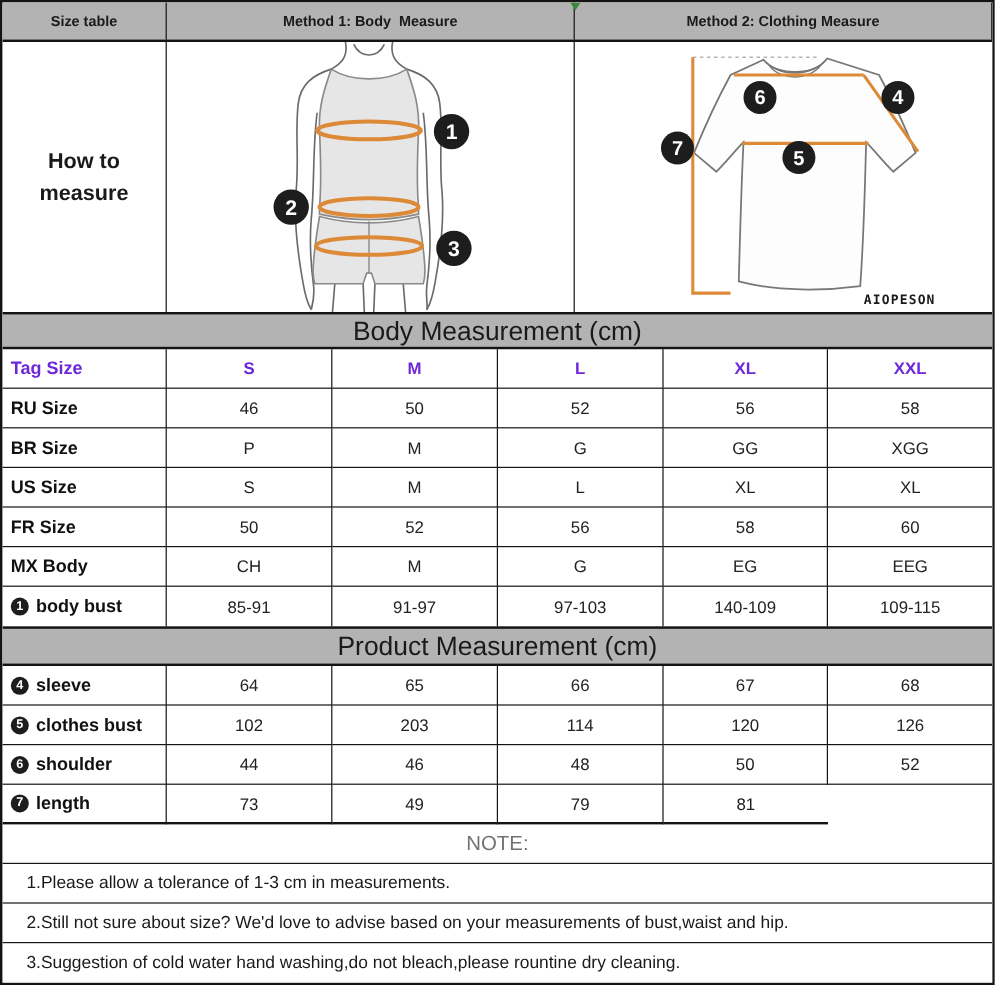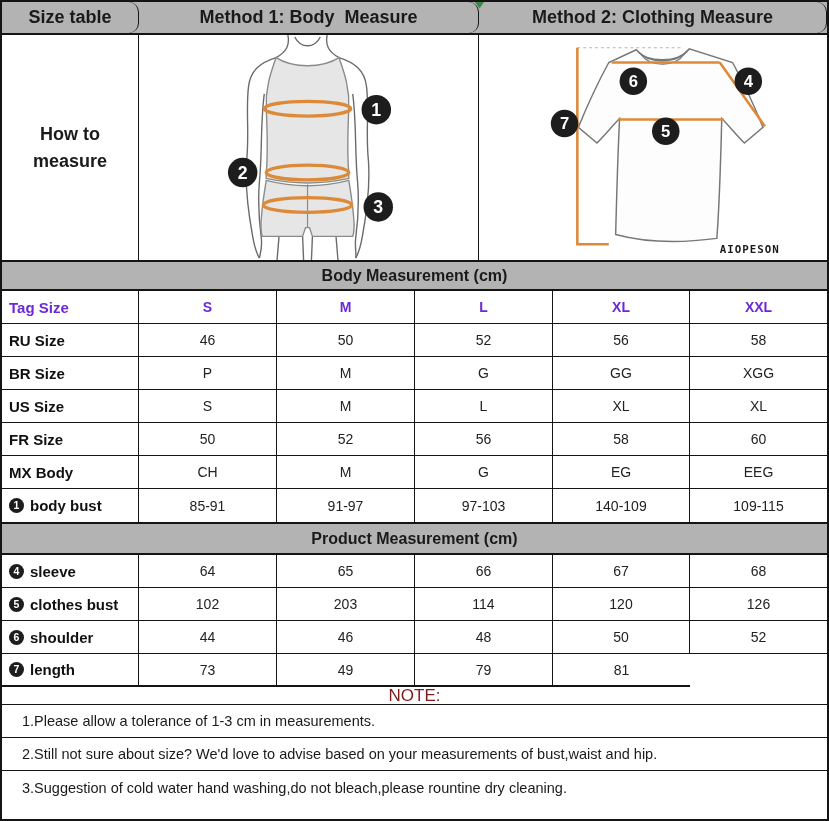--- a/index.html
+++ b/index.html
@@ -12,41 +12,40 @@
     position:relative; overflow:hidden;
   }
   
   .top-header {
     display:grid; grid-template-columns:137px 340px 348px;
     height:33px; background:#b3b3b3;
     border-bottom:2px solid #141414; position:relative;
   }
   .top-header .th {
     display:flex; align-items:center; justify-content:center;
-    font-weight:bold; font-size:18px; border-right:1px solid #141414;
+    font-weight:bold; font-size:12px; border-right:1px solid #141414;
     white-space:pre;
-    border-radius:10px;
   }
   .top-header .th:last-child { border-right:none; }
   .corner-mark { position:absolute; left:473px; top:0; }
   
   .illu-row { display:grid; grid-template-columns:137px 340px 348px; height:225px; }
   .illu-row .cell { border-right:1px solid #141414; position:relative; overflow:hidden; }
   .illu-row .cell:last-child { border-right:none; }
   .howto {
     display:flex; align-items:center; justify-content:center; text-align:center;
     font-weight:bold; font-size:18px; line-height:1.5; padding:0 20px;
   }
   svg { display:block; }
   
   .sec {
     height:31px; background:#b3b3b3;
     border-top:2px solid #141414; border-bottom:2px solid #141414;
     display:flex; align-items:center; justify-content:center;
-    font-weight:bold; font-size:16px;
+    font-weight:normal; font-size:22px;
   }
   .sec.prod { height:33px; }
   
   .grid-row { display:grid; grid-template-columns:137px 138px 138px 138px 137px 137px; height:33px; }
   .td {
     border-right:1px solid #141414; border-bottom:1px solid #141414;
     display:flex; align-items:center; justify-content:center;
     font-size:14px; color:#222;
   }
   .td:last-child { border-right:none; }
@@ -54,22 +53,22 @@
   .grid-row.nobb .td { border-bottom:none; }
   .grid-row.heavy .td { border-bottom:2px solid #141414; }
   .red .td { color:#6d28d9; font-weight:bold; }
   .mkc {
     width:15px; height:15px; min-width:15px; border-radius:50%;
     background:#1d1d1d; color:#fff; font-size:10.5px; font-weight:bold;
     display:inline-flex; align-items:center; justify-content:center; line-height:1;
   }
   
   .note-title {
-    height:18px; display:flex; align-items:center; justify-content:center;
-    color:#7f1d1d; font-size:17px; border-bottom:1px solid #141414;text-align:center;
+    height:33px; display:flex; align-items:center; justify-content:center;
+    color:#737373; font-size:17px; border-bottom:1px solid #141414;text-align:center;
   }
   .note-row {
     height:33px; display:flex; align-items:center;
     font-size:14.5px; padding-left:20px; border-bottom:1px solid #141414;
   }
   .note-row:last-child { border-bottom:none; }
 </style>
 </head>
 <body>
 

